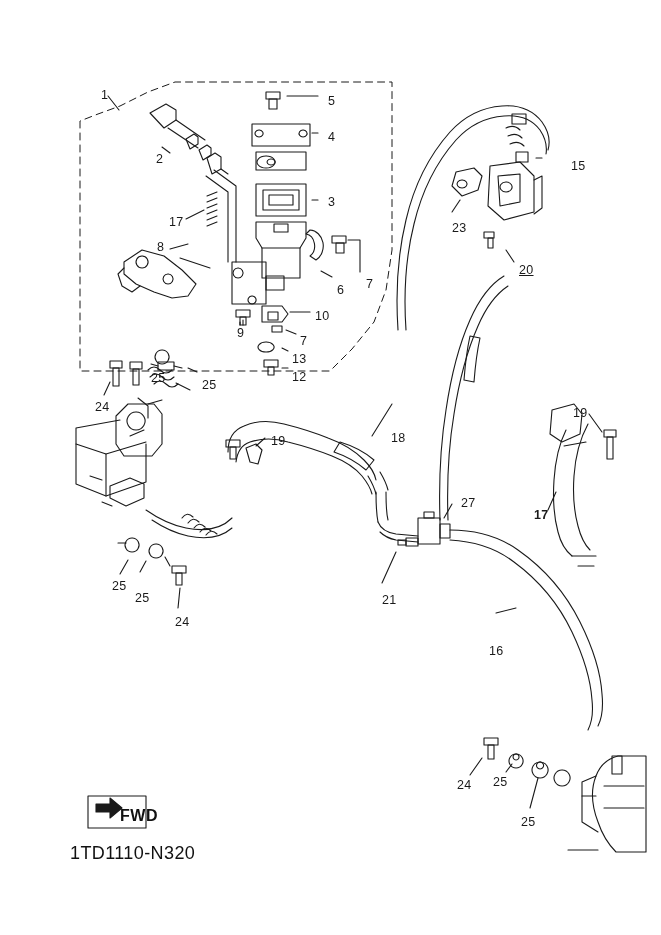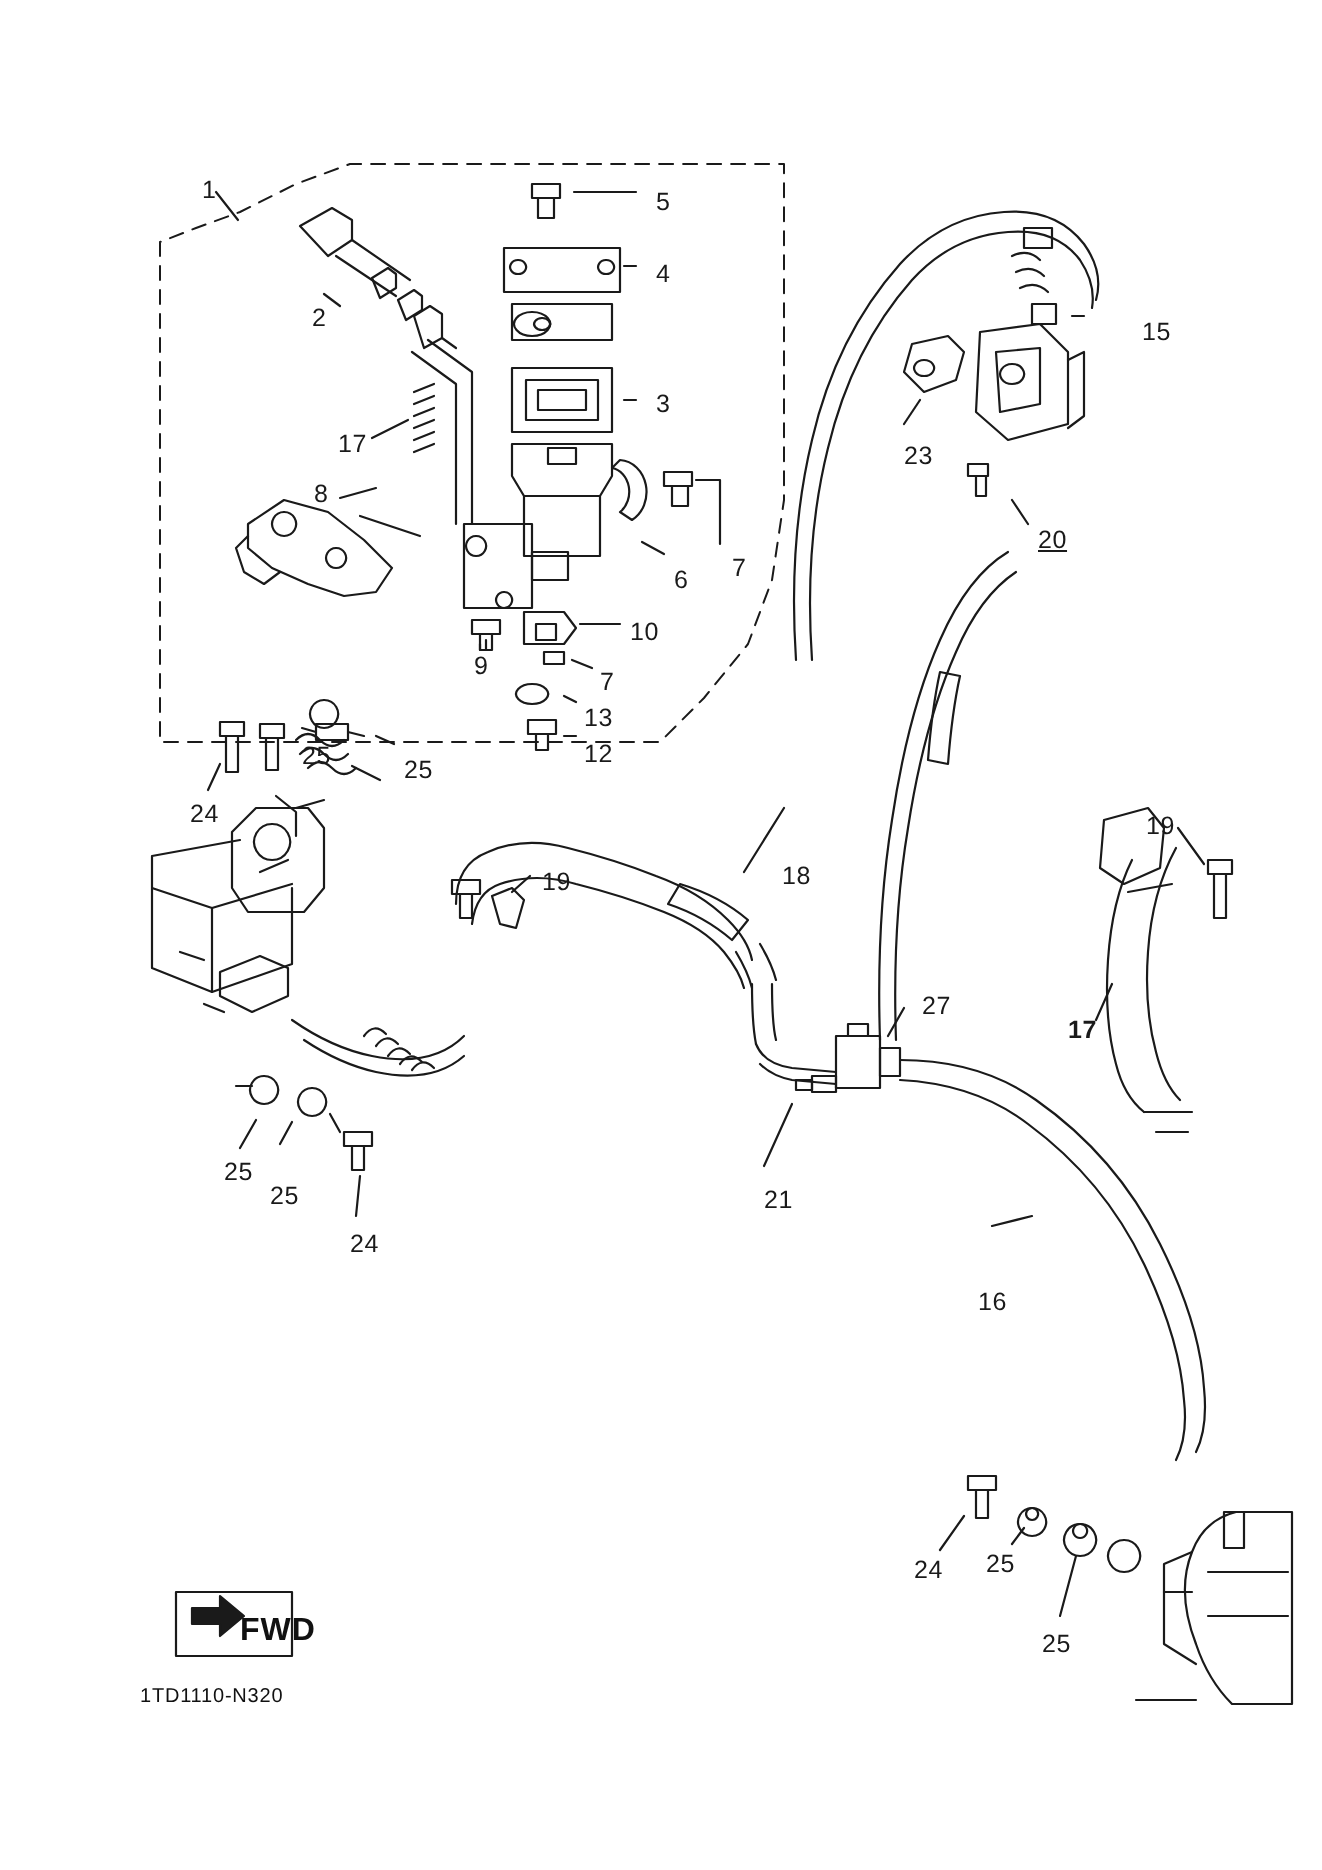--- a/index.html
+++ b/index.html
@@ -29,21 +29,21 @@
     font-family: "Liberation Sans", sans-serif;
     font-size: 12.5px;
     color: #1a1a1a;
     letter-spacing: 0.3px;
     white-space: nowrap;
     line-height: 1;
   }
   .partcode {
     position: absolute;
     font-family: "Liberation Sans", sans-serif;
-    font-size: 10px;
+    font-size: 18px;
     color: #111111;
     letter-spacing: 0.4px;
     white-space: nowrap;
   }
   .fwd-label {
     position: absolute;
     font-family: "Liberation Sans", sans-serif;
     font-size: 16px;
     font-weight: bold;
     color: #111111;

